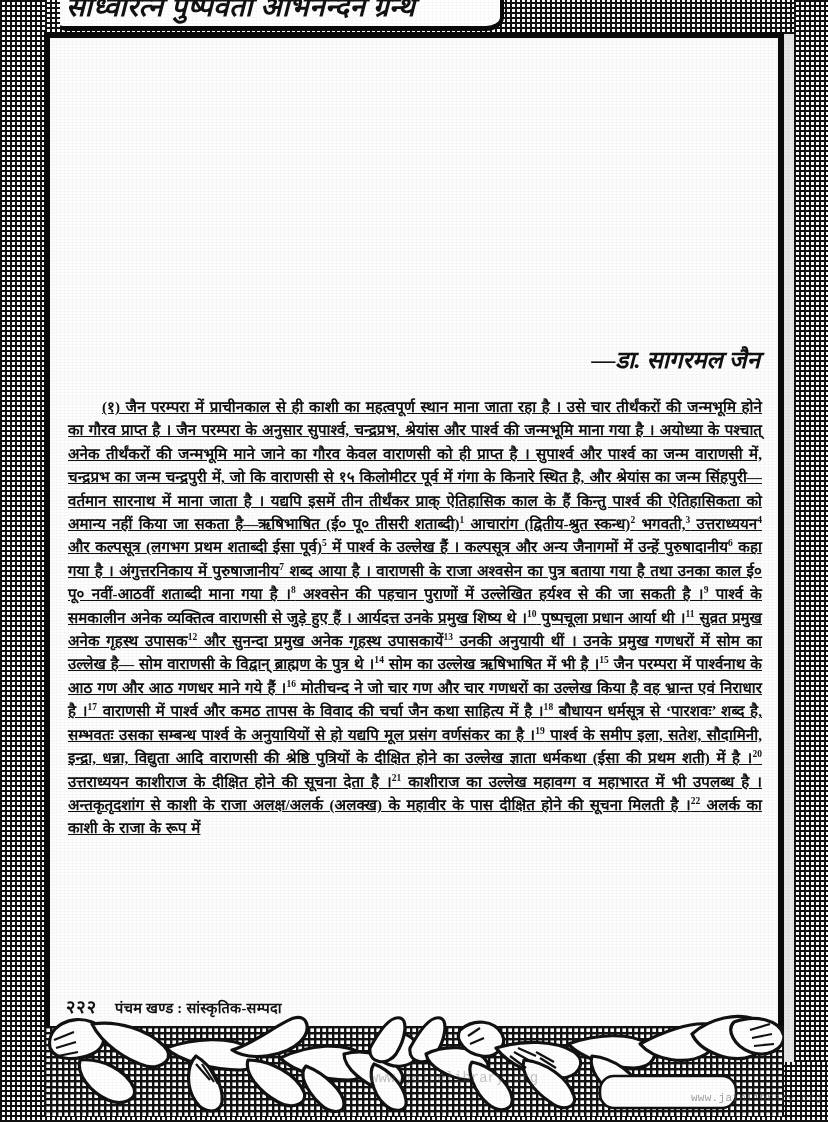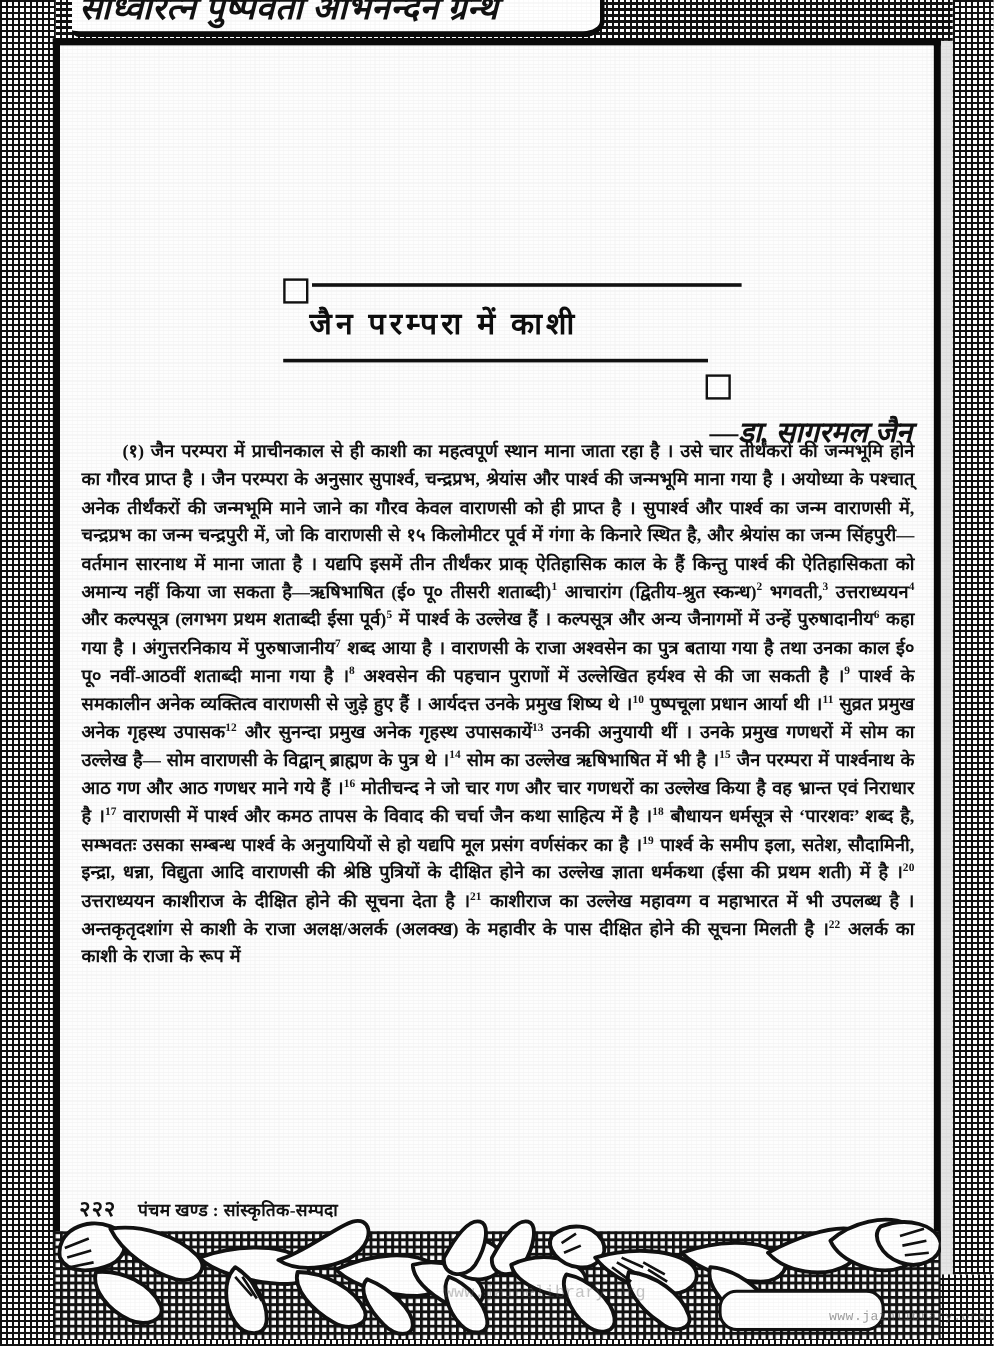--- a/index.html
+++ b/index.html
@@ -148,32 +148,33 @@
     font-style: italic;
     color: #111;
     z-index: 15;
     white-space: nowrap;
   }
 
   
   .body-col {
     position: absolute;
     left: 68px;
-    top: 366px;
+    top: 396px;
     width: 694px;
     z-index: 15;
     font-family: "Liberation Serif", serif;
     font-size: 15.1px;
     line-height: 23.4px;
     color: #101010;
     text-align: justify;
     text-justify: inter-word;
     font-weight: bold;
     letter-spacing: .05px;
     word-spacing: 1.1px;
+    text-decoration: underline;
   }
   .body-col p { margin: 0; text-indent: 34px; }
   .body-col sup {
     font-size: 9.5px;
     vertical-align: super;
     line-height: 0;
     font-weight: bold;
   }
 
   
@@ -248,27 +249,20 @@
   <div class="rule rule-left-inner"></div>
   <div class="rule rule-right-inner"></div>
   <div class="rule rule-bottom-in"></div>
 
   <div class="field"></div>
 
   <div class="banner">
     <span class="banner-text">साध्वीरत्न पुष्पवती अभिनन्दन ग्रन्थ</span>
   </div>
 
-  <div class="headline-wrap">
-    <div class="hl-box tl"></div>
-    <div class="hl-rule"></div>
-    <div class="headline">जैन परम्परा में काशी</div>
-    <div class="hl-rule bottom"></div>
-    <div class="hl-box br"></div>
-  </div>
 
   <div class="byline">—डा. सागरमल जैन</div>
 
   <div class="body-col">
     <p><span>(१) जैन परम्परा में प्राचीनकाल से ही काशी का महत्वपूर्ण स्थान माना जाता रहा है । उसे चार तीर्थंकरों की जन्मभूमि होने का गौरव प्राप्त है । जैन परम्परा के अनुसार सुपार्श्व, चन्द्रप्रभ, श्रेयांस और पार्श्व की जन्मभूमि माना गया है । अयोध्या के पश्चात् अनेक तीर्थंकरों की जन्मभूमि माने जाने का गौरव केवल वाराणसी को ही प्राप्त है । सुपार्श्व और पार्श्व का जन्म वाराणसी में, चन्द्रप्रभ का जन्म चन्द्रपुरी में, जो कि वाराणसी से १५ किलोमीटर पूर्व में गंगा के किनारे स्थित है, और श्रेयांस का जन्म सिंहपुरी—वर्तमान सारनाथ में माना जाता है । यद्यपि इसमें तीन तीर्थंकर प्राक् ऐतिहासिक काल के हैं किन्तु पार्श्व की ऐतिहासिकता को अमान्य नहीं किया जा सकता है—ऋषिभाषित (ई० पू० तीसरी शताब्दी)</span><sup>1</sup><span> आचारांग (द्वितीय-श्रुत स्कन्ध)</span><sup>2</sup><span> भगवती,</span><sup>3</sup><span> उत्तराध्ययन</span><sup>4</sup><span> और कल्पसूत्र (लगभग प्रथम शताब्दी ईसा पूर्व)</span><sup>5</sup><span> में पार्श्व के उल्लेख हैं । कल्पसूत्र और अन्य जैनागमों में उन्हें पुरुषादानीय</span><sup>6</sup><span> कहा गया है । अंगुत्तरनिकाय में पुरुषाजानीय</span><sup>7</sup><span> शब्द आया है । वाराणसी के राजा अश्वसेन का पुत्र बताया गया है तथा उनका काल ई० पू० नवीं-आठवीं शताब्दी माना गया है ।</span><sup>8</sup><span> अश्वसेन की पहचान पुराणों में उल्लेखित हर्यश्व से की जा सकती है ।</span><sup>9</sup><span> पार्श्व के समकालीन अनेक व्यक्तित्व वाराणसी से जुड़े हुए हैं । आर्यदत्त उनके प्रमुख शिष्य थे ।</span><sup>10</sup><span> पुष्पचूला प्रधान आर्या थी ।</span><sup>11</sup><span> सुव्रत प्रमुख अनेक गृहस्थ उपासक</span><sup>12</sup><span> और सुनन्दा प्रमुख अनेक गृहस्थ उपासकायें</span><sup>13</sup><span> उनकी अनुयायी थीं । उनके प्रमुख गणधरों में सोम का उल्लेख है— सोम वाराणसी के विद्वान् ब्राह्मण के पुत्र थे ।</span><sup>14</sup><span> सोम का उल्लेख ऋषिभाषित में भी है ।</span><sup>15</sup><span> जैन परम्परा में पार्श्वनाथ के आठ गण और आठ गणधर माने गये हैं ।</span><sup>16</sup><span> मोतीचन्द ने जो चार गण और चार गणधरों का उल्लेख किया है वह भ्रान्त एवं निराधार है ।</span><sup>17</sup><span> वाराणसी में पार्श्व और कमठ तापस के विवाद की चर्चा जैन कथा साहित्य में है ।</span><sup>18</sup><span> बौधायन धर्मसूत्र से ‘पारशवः’ शब्द है, सम्भवतः उसका सम्बन्ध पार्श्व के अनुयायियों से हो यद्यपि मूल प्रसंग वर्णसंकर का है ।</span><sup>19</sup><span> पार्श्व के समीप इला, सतेश, सौदामिनी, इन्द्रा, धन्ना, विद्युता आदि वाराणसी की श्रेष्ठि पुत्रियों के दीक्षित होने का उल्लेख ज्ञाता धर्मकथा (ईसा की प्रथम शती) में है ।</span><sup>20</sup><span> उत्तराध्ययन काशीराज के दीक्षित होने की सूचना देता है ।</span><sup>21</sup><span> काशीराज का उल्लेख महावग्ग व महाभारत में भी उपलब्ध है । अन्तकृतृदशांग से काशी के राजा अलक्ष/अलर्क (अलक्ख) के महावीर के पास दीक्षित होने की सूचना मिलती है ।</span><sup>22</sup><span> अलर्क का काशी के राजा के रूप में</span></p>
   </div>
 
   <div class="footer">
     <span class="folio">२२२</span>
     <span class="footer-sep"></span>

